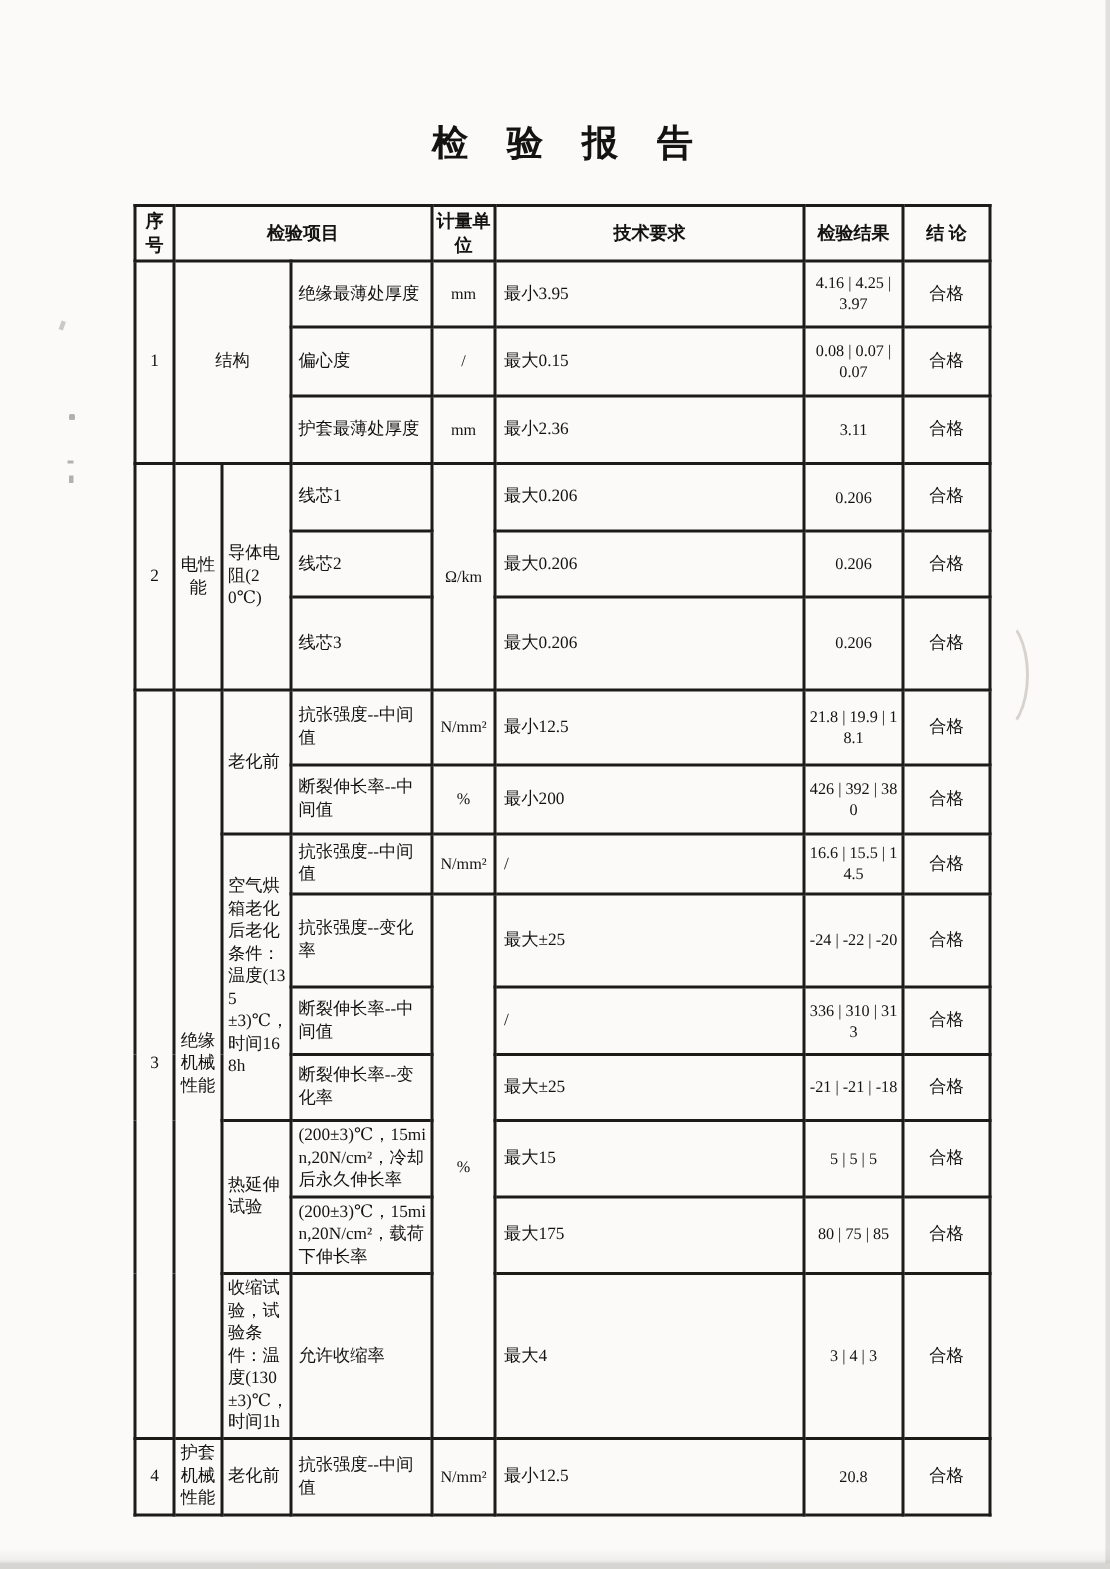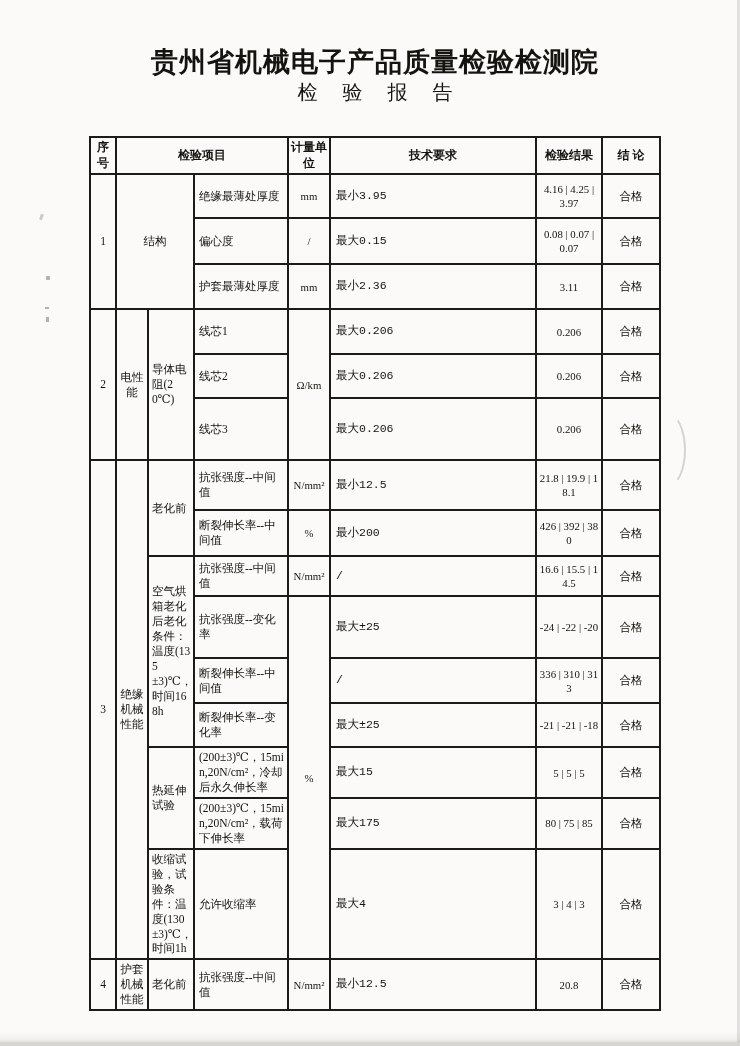--- a/index.html
+++ b/index.html
@@ -11,21 +11,21 @@
     color:#14130f;
     overflow:hidden;
   }
   .org-title{
     position:absolute;top:44px;left:85px;width:580px;
     text-align:center;font-size:27px;font-weight:700;letter-spacing:1px;
     white-space:nowrap;
   }
   .doc-title{
     position:absolute;top:79px;left:85px;width:580px;
-    text-align:center;font-size:20px;font-weight:400;letter-spacing:10px;
+    text-align:center;font-size:24px;font-weight:700;letter-spacing:10px;
     text-indent:10px;white-space:nowrap;
   }
   .info-row{
     position:absolute;top:116px;left:90px;width:572px;
     display:flex;justify-content:space-between;align-items:flex-end;
     font-size:13px;font-weight:700;
   }
   .info-left{display:flex;align-items:baseline;}
   .report-no{font-weight:600;letter-spacing:.5px;}
   .report-table{
@@ -36,21 +36,21 @@
   .report-table th,.report-table td{
     border:2px solid #1c1b18;
     padding:2px 3px;
     vertical-align:middle;
     overflow:hidden;
     word-break:break-all;
   }
   .report-table th{font-size:12px;font-weight:700;text-align:center;padding:2px 1px;}
   td.no,td.unit,td.result,td.concl,td.cat{text-align:center;}
   td.group,td.item,td.req{text-align:left;padding-left:4px;}
-  td.req{padding-left:5px;font-family:Liberation Mono, monospace;}
+  td.req{padding-left:5px;}
   td.result{font-size:10.8px;padding:2px 2px;text-align:center;}
   td.unit{font-size:10.8px;padding:2px 1px;}
   td.group{padding-left:3px;padding-right:2px;}
   
   .stamp-arc{
     position:absolute;left:648px;top:412px;width:36px;height:72px;
     border:2px solid rgba(130,122,108,0.30);
     border-left:none;border-top-color:transparent;border-bottom-color:transparent;
     border-radius:50%;
   }
@@ -64,21 +64,20 @@
     background:linear-gradient(to bottom, rgba(160,158,152,0) 0%, rgba(160,158,152,0.12) 55%, rgba(135,133,128,0.45) 100%);
   }
   .bottom-line{position:absolute;left:0;bottom:0;width:740px;height:4px;background:#d6d5d2;}
   .right-edge{position:absolute;right:0;top:0;width:3px;height:1046px;background:rgba(150,148,142,0.25);}
 </style>
 </head>
 <body>
 
 <div class="paper">
 
-  <div class="org-title">贵州省机械电子产品质量检验检测院</div>
   <div class="doc-title">检 验 报 告</div>
 
 
   <table class="report-table">
     <colgroup>
       <col style="width:26px">
         <col style="width:32px">
         <col style="width:46px">
         <col style="width:94px">
       <col style="width:42px">

